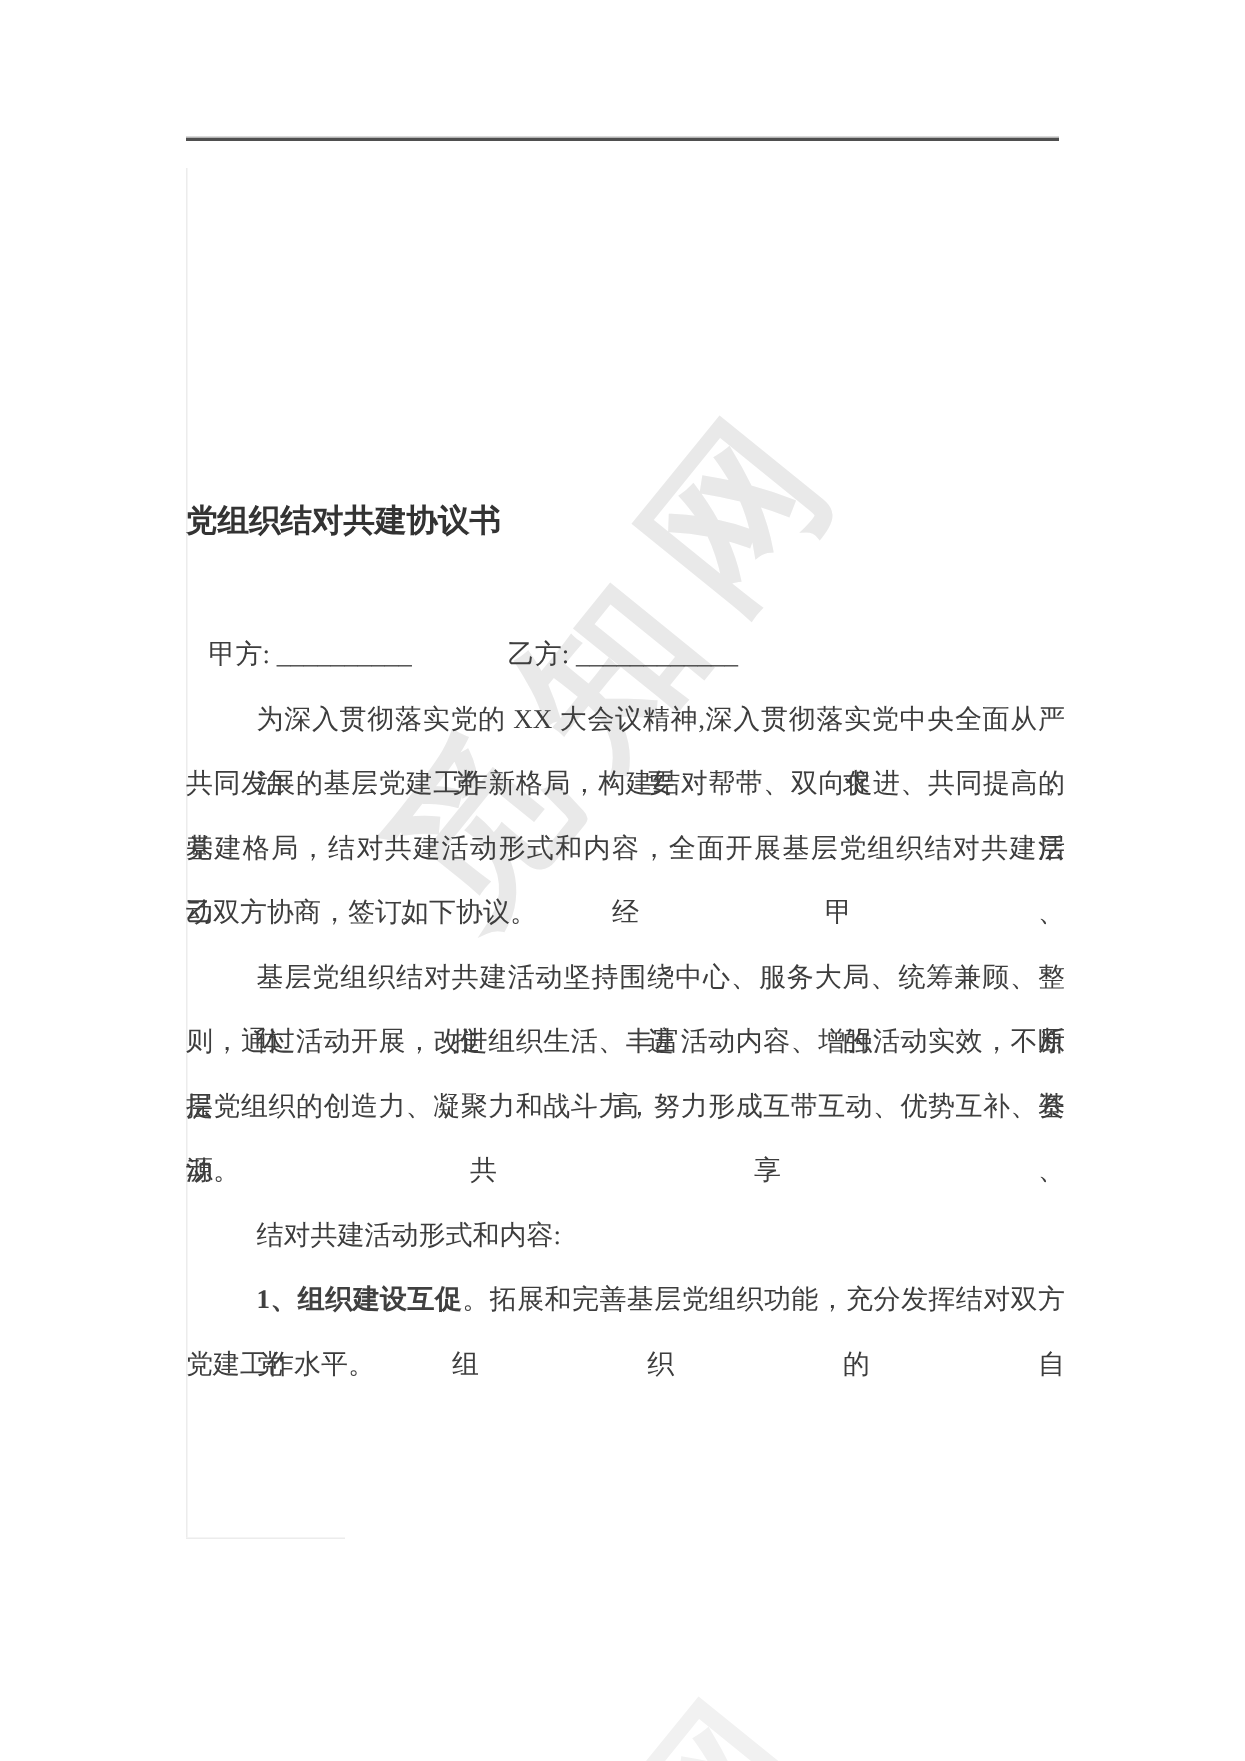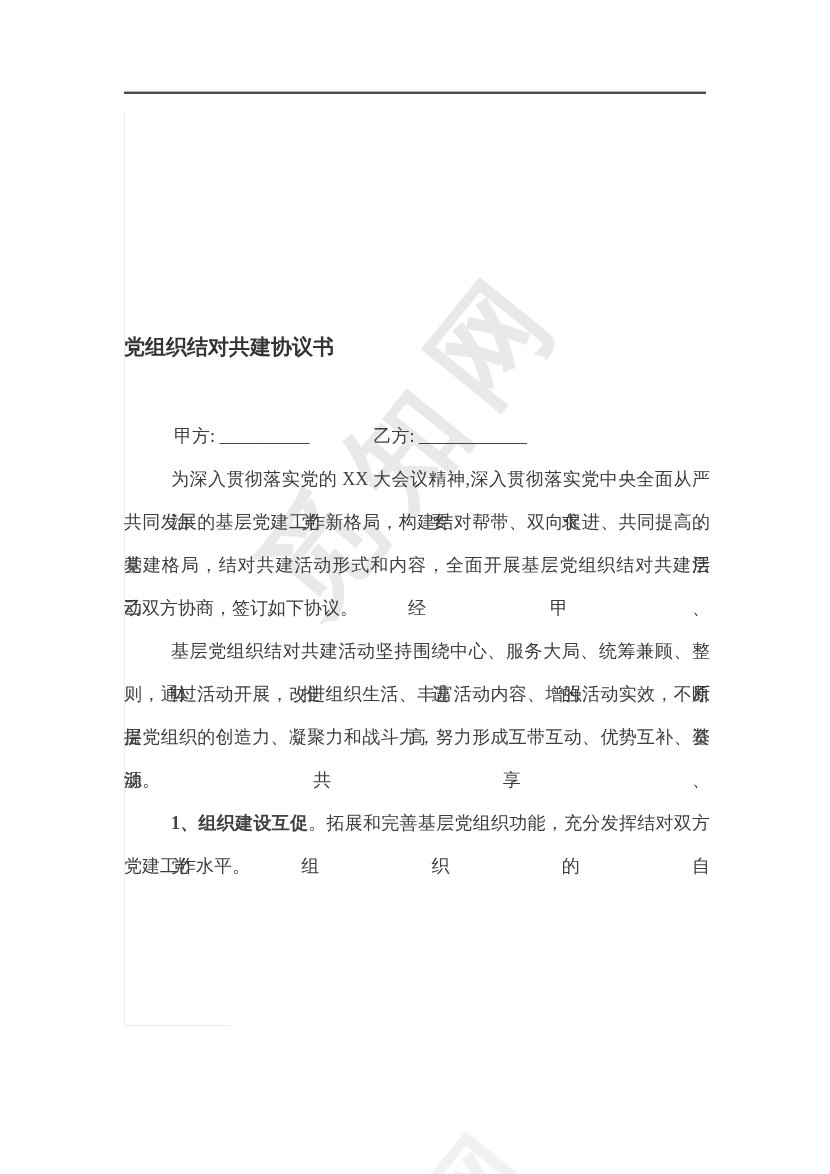--- a/index.html
+++ b/index.html
@@ -87,21 +87,20 @@
     width: 586px;
     height: 43px;
     line-height: 43px;
     font-size: 18px;
     padding-left: 15px;
     box-sizing: border-box;
     z-index: 2;
   }
   .party-a {
     margin-right: 64px;
-    margin-left: 35px;
   }
   .body-text {
     position: absolute;
     left: 124px;
     top: 458px;
     width: 586px;
     font-size: 18px;
     z-index: 2;
   }
   .line {
@@ -146,18 +145,19 @@
     <div class="line fill ind">为深入贯彻落实党的 XX 大会议精神,深入贯彻落实党中央全面从严治党要求，</div>
     <div class="line fill">共同发展的基层党建工作新格局，构建结对帮带、双向促进、共同提高的基层</div>
     <div class="line fill">党建格局，结对共建活动形式和内容，全面开展基层党组织结对共建活动。经甲、</div>
     <div class="line">乙双方协商，签订如下协议。</div>
 
     <div class="line fill ind">基层党组织结对共建活动坚持围绕中心、服务大局、统筹兼顾、整体推进的原</div>
     <div class="line fill">则，通过活动开展，改进组织生活、丰富活动内容、增强活动实效，不断提高基</div>
     <div class="line fill">层党组织的创造力、凝聚力和战斗力，努力形成互带互动、优势互补、资源共享、</div>
     <div class="line">动。</div>
 
+    <div class="line ind">结对共建活动形式和内容:</div>
 
     <div class="line fill ind"><span class="bold-lead">1、组织建设互促</span><span>。拓展和完善基层党组织功能，充分发挥结对双方党组织的自</span></div>
     <div class="line">党建工作水平。</div>
   </div>
 
 </div>
 
 </body></html>

